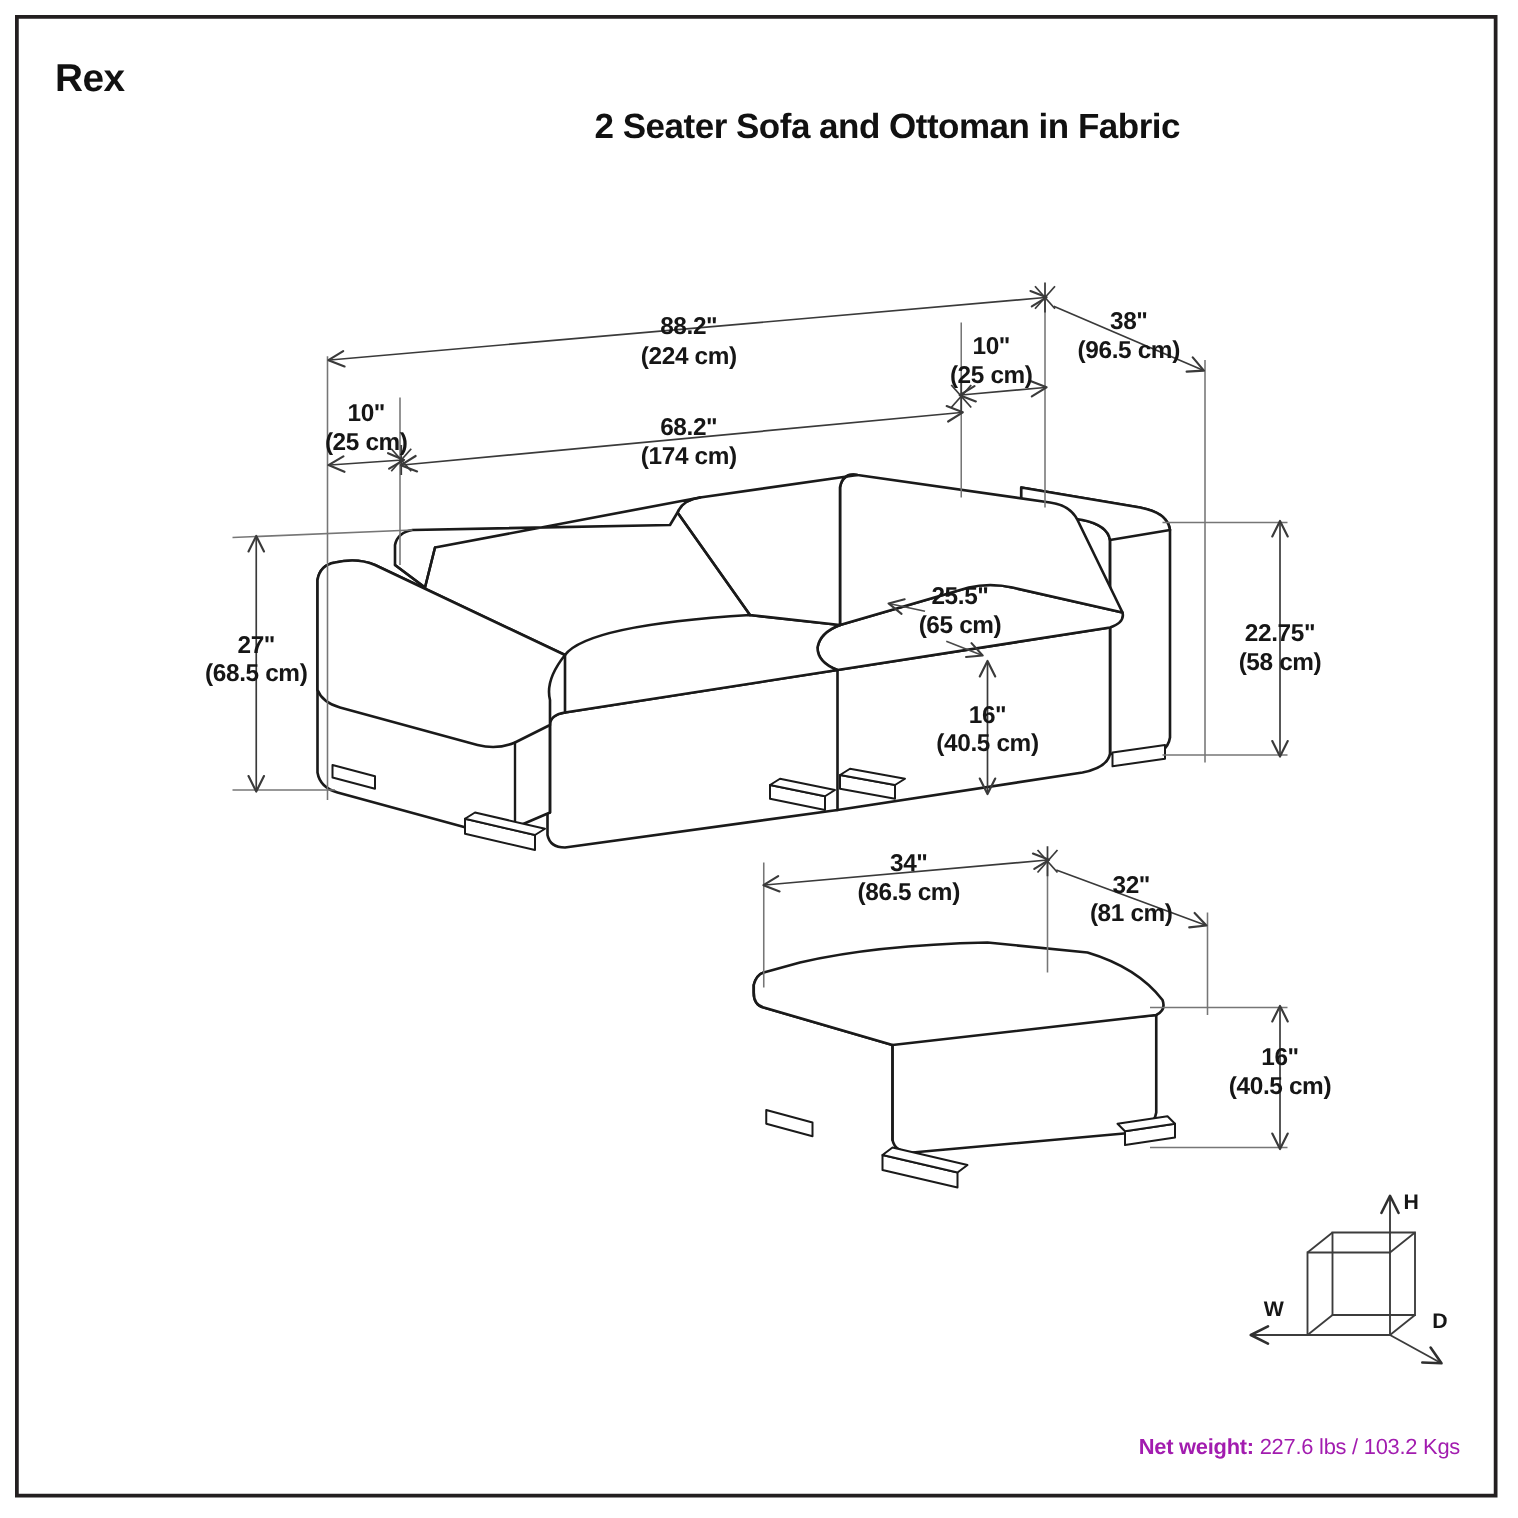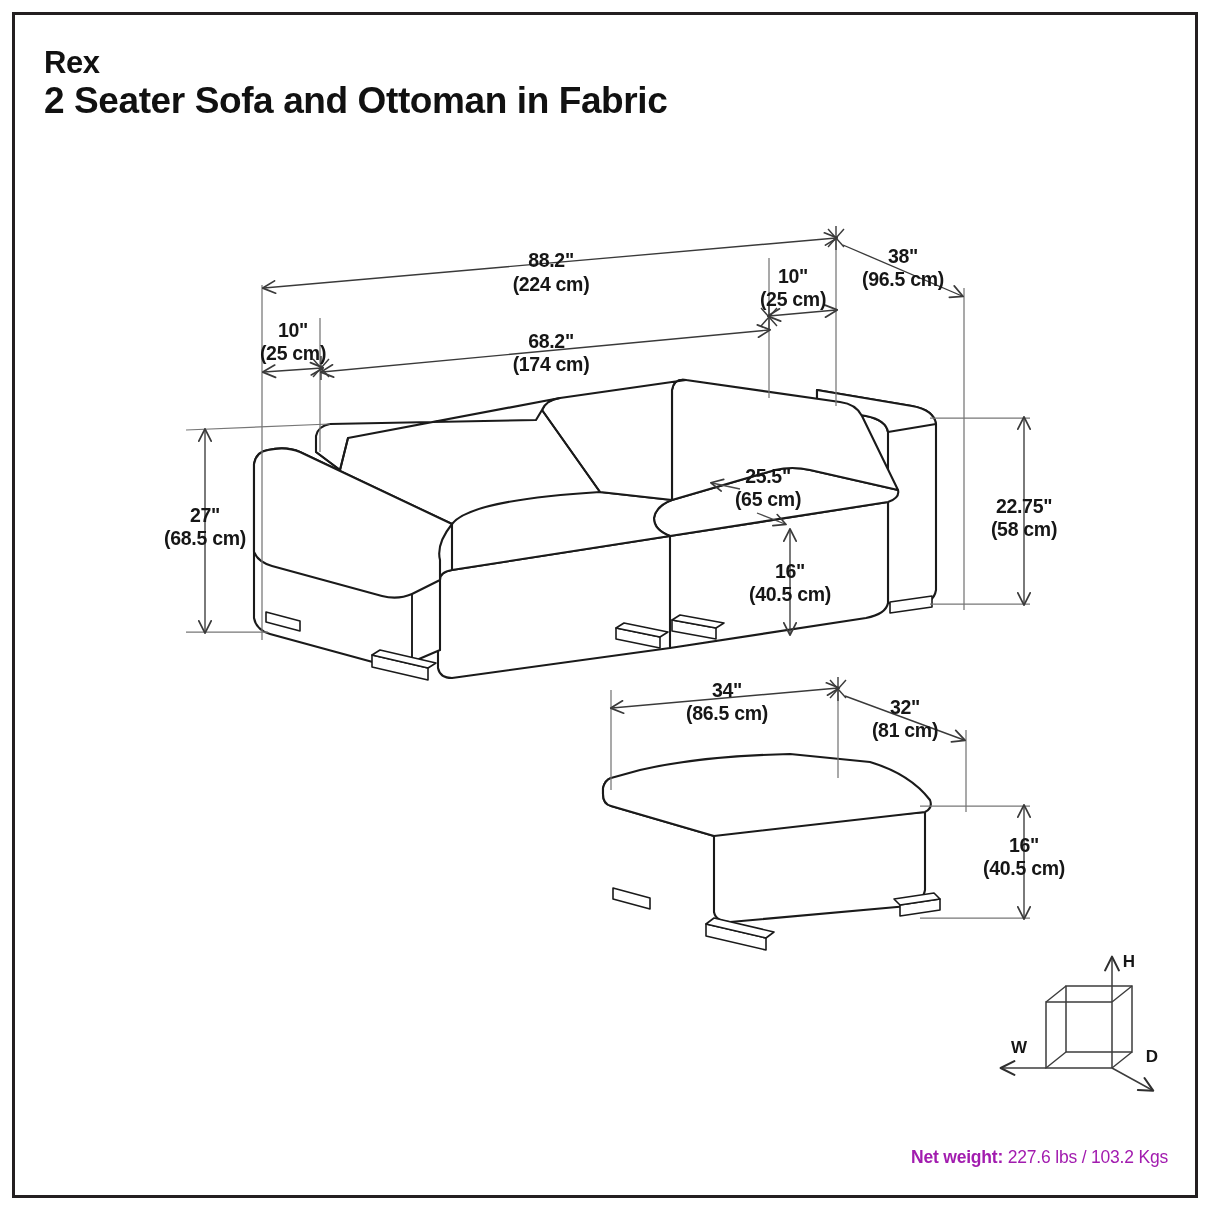--- a/index.html
+++ b/index.html
@@ -40,22 +40,23 @@
   #title-block .line {
     font-weight: bold;
     letter-spacing: -0.4px;
     color: #111111;
   }
   #product-name {
     font-size: 31px;
     line-height: 37px;
   }
   #product-subtitle {
-    font-size: 37px;
+    font-size: 28px;
     line-height: 39px;
+    text-align: right;
   }
   #footer-note {
     position: absolute;
     right: 46px;
     bottom: 46px;
     font-size: 17.5px;
     color: #a21caf;
     white-space: nowrap;
     letter-spacing: -0.2px;
   }

